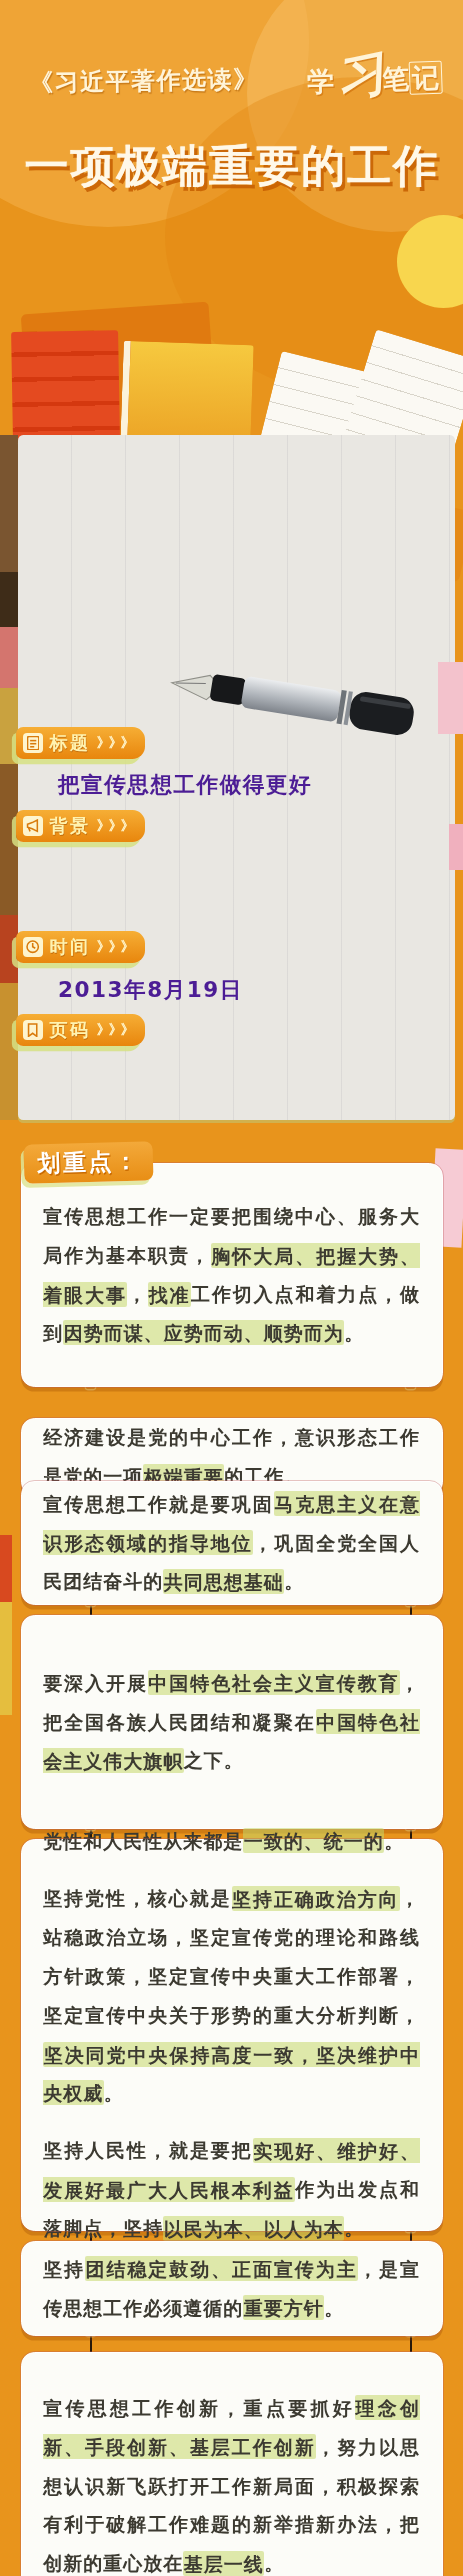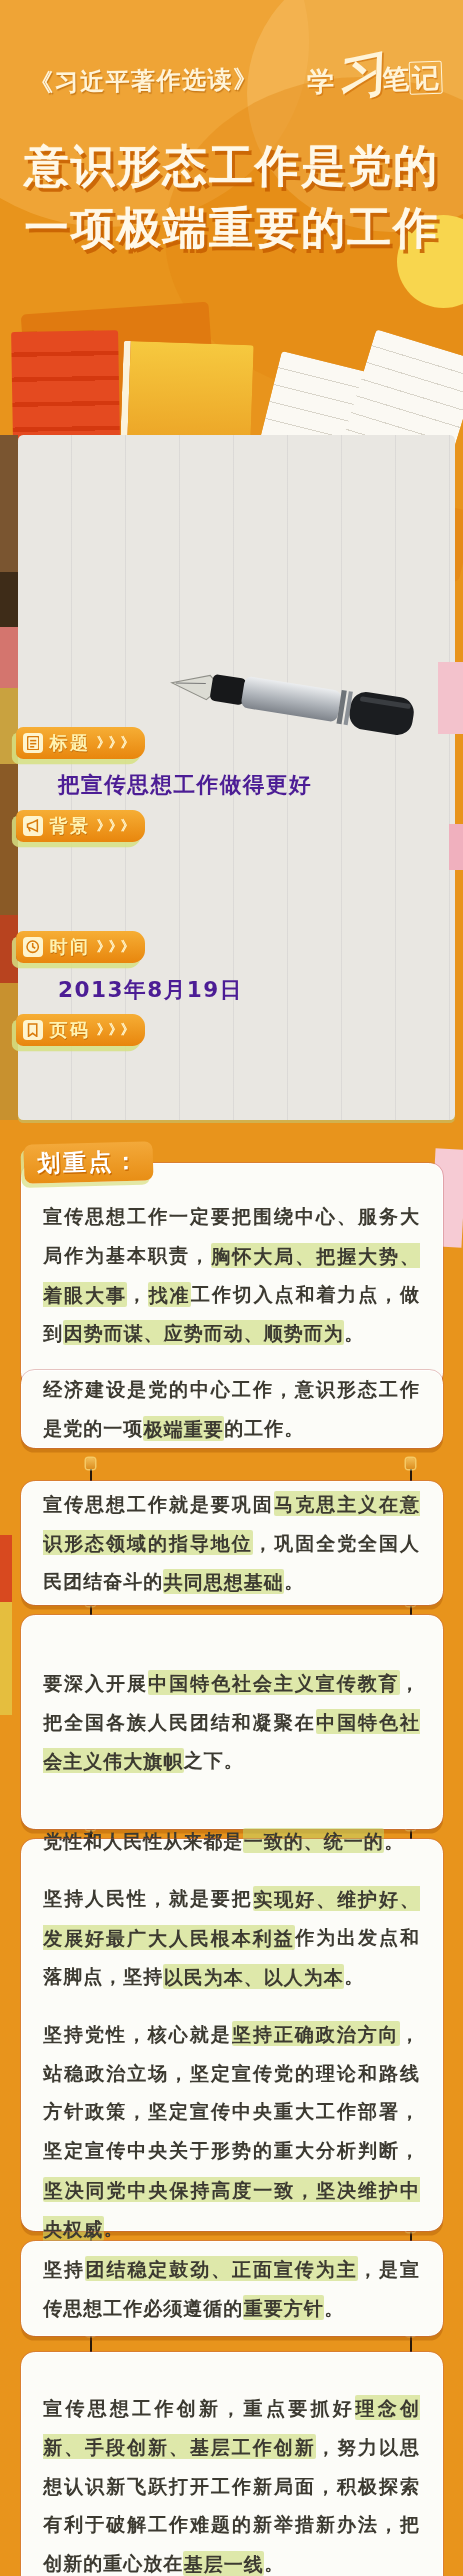--- a/index.html
+++ b/index.html
@@ -94,21 +94,20 @@
 <div id="poster">
 
   <div class="abs blob-a"></div>
   <div class="abs blob-b"></div>
   <div class="abs blob-c"></div>
   <div class="abs sun-dot"></div>
 
   <div class="abs series-title">《习近平著作选读》</div>
   <div class="abs logo"><span class="lg">学</span><span class="lg lg-xi">习</span><span class="lg">笔</span><span class="lg lg-ji">记</span></div>
   <div class="abs main-title">
-    <div>意识形态工作是党的</div>
     <div>一项极端重要的工作</div>
   </div>
 
   <div class="abs bk-orange"></div>
   <div class="abs bk-red"></div>
   <div class="abs bk-yellow"></div>
   <div class="abs open-base"></div>
   <div class="abs page-l"></div>
   <div class="abs page-r"></div>
 
@@ -195,33 +194,33 @@
     </span>
     <span class="lbl">页码</span>
     <span class="arr">》》》</span>
   </div>
 
   <div class="abs hl-label">划重点：</div>
 
   <div class="card" style="top:1163px;height:224px">
       <p class="rich-p"><span>宣传思想工作一定要把围绕中心、服务大局作为基本职责，</span><span class="hl-g">胸怀大局、把握大势、着眼大事</span><span>，</span><span class="hl-g">找准</span><span>工作切入点和着力点，做到</span><span class="hl-g">因势而谋、应势而动、顺势而为</span><span>。</span></p>
     </div>
-  <div class="card" style="top:1370px;height:78px">
+  <div class="card" style="top:1418px;height:78px">
       <p class="rich-p"><span>经济建设是党的中心工作，意识形态工作是党的一项</span><span class="hl-g">极端重要</span><span>的工作。</span></p>
     </div>
   <div class="card" style="top:1615px;height:214px">
       <p class="rich-p"><span>要深入开展</span><span class="hl-g">中国特色社会主义宣传教育</span><span>，把全国各族人民团结和凝聚在</span><span class="hl-g">中国特色社会主义伟大旗帜</span><span>之下。</span></p>
     </div>
   <div class="card" style="top:1481px;height:124px">
       <p class="rich-p"><span>宣传思想工作就是要巩固</span><span class="hl-g">马克思主义在意识形态领域的指导地位</span><span>，巩固全党全国人民团结奋斗的</span><span class="hl-g">共同思想基础</span><span>。</span></p>
     </div>
   <div class="card" style="top:1839px;height:392px">
       <p class="rich-p"><span>党性和人民性从来都是</span><span class="hl-g">一致的、统一的</span><span>。</span></p>
+      <p class="rich-p"><span>坚持党性，核心就是</span><span class="hl-g">坚持正确政治方向</span><span>，站稳政治立场，坚定宣传党的理论和路线方针政策，坚定宣传中央重大工作部署，坚定宣传中央关于形势的重大分析判断，</span><span class="hl-g">坚决同党中央保持高度一致，坚决维护中央权威</span><span>。</span></p>
       <p class="rich-p"><span>坚持人民性，就是要把</span><span class="hl-g">实现好、维护好、发展好最广大人民根本利益</span><span>作为出发点和落脚点，坚持</span><span class="hl-g">以民为本、以人为本</span><span>。</span></p>
-      <p class="rich-p"><span>坚持党性，核心就是</span><span class="hl-g">坚持正确政治方向</span><span>，站稳政治立场，坚定宣传党的理论和路线方针政策，坚定宣传中央重大工作部署，坚定宣传中央关于形势的重大分析判断，</span><span class="hl-g">坚决同党中央保持高度一致，坚决维护中央权威</span><span>。</span></p>
     </div>
   <div class="card" style="top:2241px;height:95px">
       <p class="rich-p"><span>坚持</span><span class="hl-g">团结稳定鼓劲、正面宣传为主</span><span>，是宣传思想工作必须遵循的</span><span class="hl-g">重要方针</span><span>。</span></p>
     </div>
   <div class="card" style="top:2352px;height:268px">
       <p class="rich-p"><span>宣传思想工作创新，重点要抓好</span><span class="hl-g">理念创新、手段创新、基层工作创新</span><span>，努力以思想认识新飞跃打开工作新局面，积极探索有利于破解工作难题的新举措新办法，把创新的重心放在</span><span class="hl-g">基层一线</span><span>。</span></p>
     </div>
 
   <div class="pin" style="left:86px;top:1345px;height:44px">
       <i class="t"></i>

